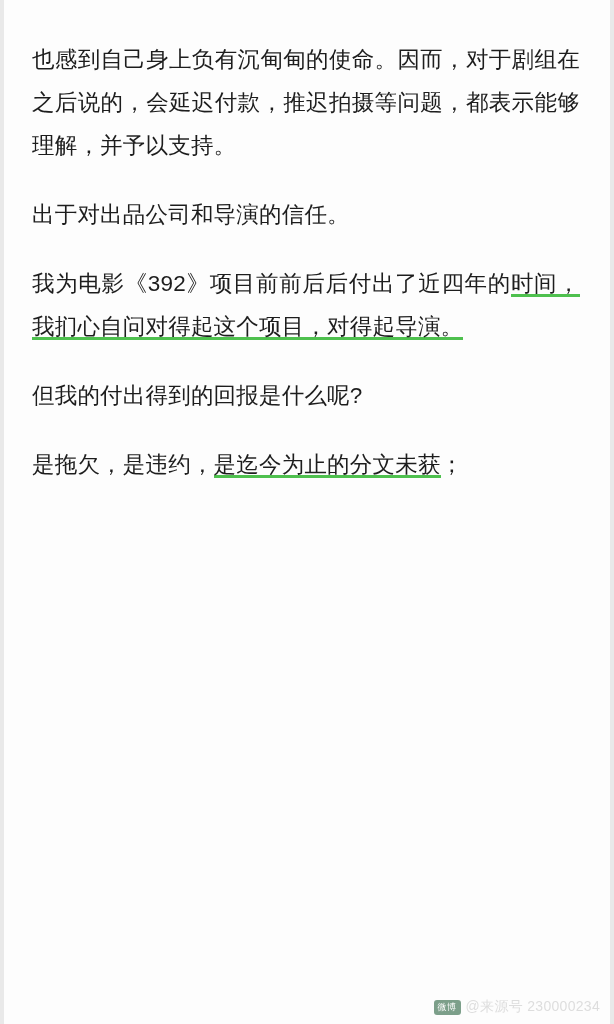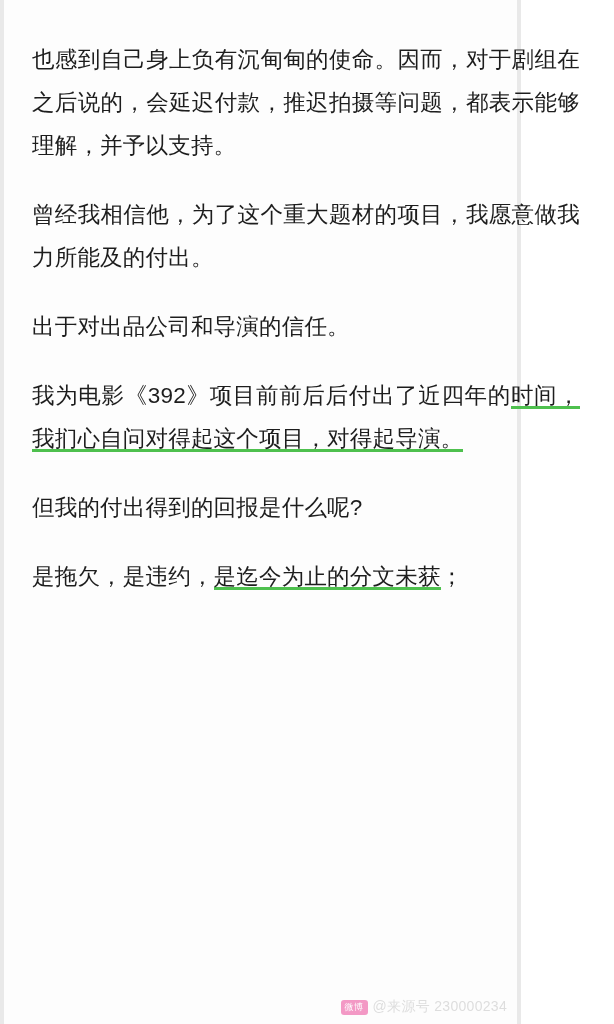--- a/index.html
+++ b/index.html
@@ -8,21 +8,21 @@
     background: #ffffff;
   }
   body {
     width: 614px;
     height: 1024px;
     overflow: hidden;
     font-family: "Liberation Sans", sans-serif;
   }
   .page {
     position: relative;
-    width: 521px;
+    width: 614px;
     height: 1024px;
     background: #fdfdfd;
     box-sizing: border-box;
   }
   .border-left {
     position: absolute;
     left: 0; top: 0;
     width: 4px; height: 100%;
     background: #e9e9e9;
   }
@@ -61,41 +61,40 @@
     right: 14px;
     bottom: 8px;
     display: flex;
     align-items: center;
     gap: 5px;
     opacity: 0.55;
   }
   .wm-badge {
     font-size: 9px;
     color: #ffffff;
-    background: #ec4899;
+    background: #14532d;
     border-radius: 3px;
     padding: 1px 4px;
     letter-spacing: 0.5px;
   }
   .wm-text {
     font-size: 14px;
     color: #c4c4c4;
     letter-spacing: 0.3px;
   }
 </style>
 </head>
 <body>
 
 <div class="page">
   <div class="border-left"></div>
   <div class="border-right"></div>
 
   <div class="content">
     <p class="para"><span>也感到自己身上负有沉甸甸的使命。因而，对于剧组在之后说的，会延迟付款，推迟拍摄等问题，都表示能够理解，并予以支持。</span></p>
-    <p class="para"><span>曾经我相信他，为了这个重大题材的项目，我愿意做我力所能及的付出。</span></p>
     <p class="para"><span>出于对出品公司和导演的信任。</span></p>
     <p class="para"><span>我为电影《392》项目前前后后付出了近四年的</span><span class="hl">时间，我扪心自问对得起这个项目，对得起导演。</span></p>
     <p class="para"><span>但我的付出得到的回报是什么呢?</span></p>
     <p class="para"><span>是拖欠，是违约，</span><span class="hl">是迄今为止的分文未获</span><span>；</span></p>
   </div>
 
   <div class="watermark">
     <span class="wm-badge">微博</span>
     <span class="wm-text">@来源号 230000234</span>
   </div>

